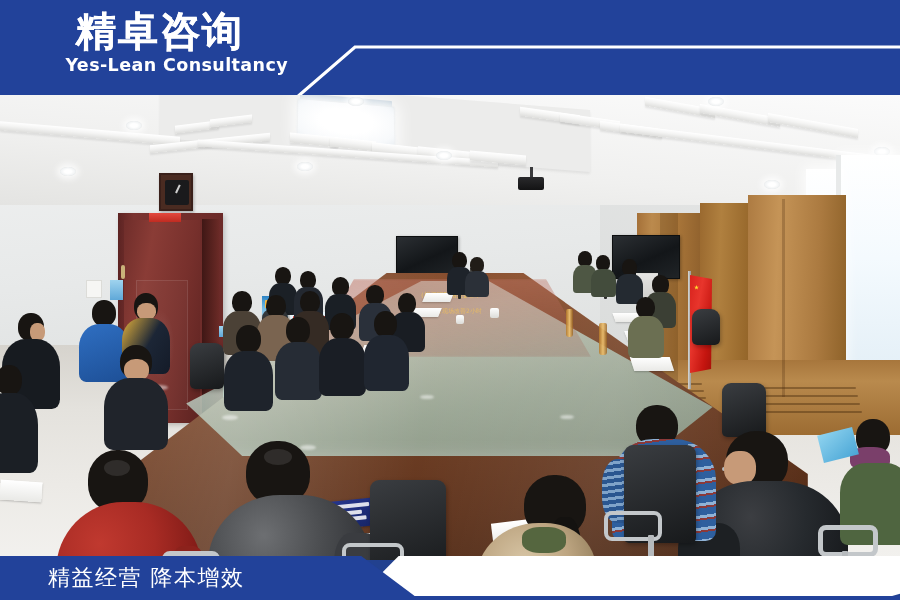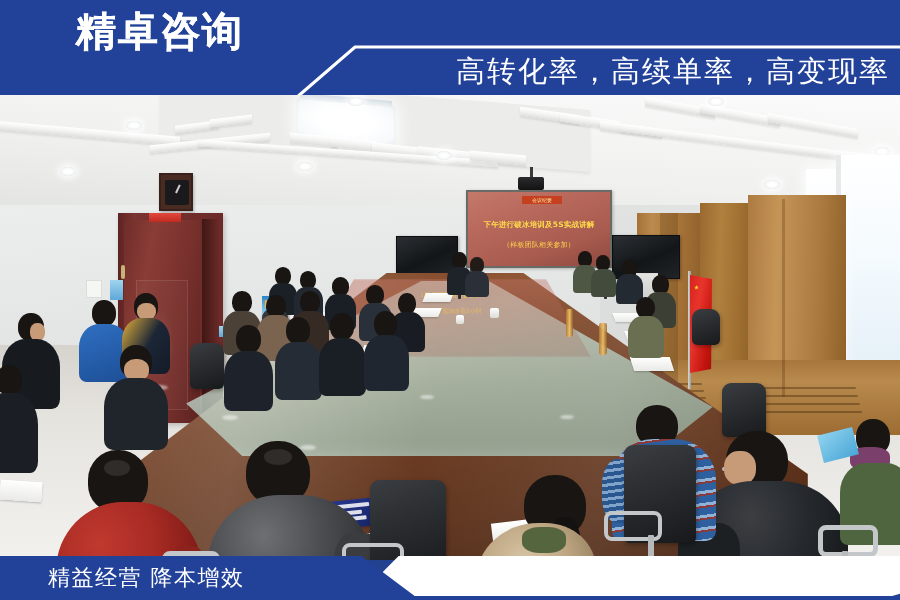--- a/index.html
+++ b/index.html
@@ -241,24 +241,24 @@
 <div id="page">
 
   <div class="header">
 
     <svg class="hdr-sep" viewBox="0 0 900 95" preserveAspectRatio="none">
       <polyline points="296,98 355,47 900,47" fill="none" stroke="#ffffff" stroke-width="3.2"></polyline>
     </svg>
 
     <div class="hdr-logo">
       <div class="hdr-logo-cn">精卓咨询</div>
+      <div class="hdr-logo-en">Yes-Lean Consultancy</div>
     </div>
 
     <div class="hdr-right">
-      <div class="hdr-line2">高转化率，高续单率，高变现率</div>
     </div>
   </div>
 
   <div class="photo">
 
     <div class="wall-main"></div>
     <div class="wall-right"></div>
     <div class="floor"></div>
 
     <div class="ceiling">
@@ -367,29 +367,20 @@
     <div class="flag"></div>
     <div class="flag-star"></div>
 
     <div class="tv" style="left:396px;top:141px;width:62px;height:40px;"></div>
     <div class="tv-stand" style="left:421px;top:181px;width:12px;height:8px;"></div>
     <div class="tv" style="left:612px;top:140px;width:68px;height:44px;"></div>
     <div class="tv-stand" style="left:640px;top:184px;width:12px;height:9px;"></div>
     <div class="tv-stand" style="left:624px;top:193px;width:44px;height:4px;border-radius:2px;"></div>
     <div class="plate" style="left:636px;top:178px;width:22px;height:34px;background:linear-gradient(180deg,#e4e4e2,#c9c9c6);"></div>
 
-    <div class="screen-frame">
-      <div class="screen">
-        <div class="scr-title">
-          <span>会议纪要</span>
-        </div>
-        <div class="scr-l1">下午进行破冰培训及5S实战讲解</div>
-        <div class="scr-l2">（样板团队相关参加）</div>
-      </div>
-    </div>
     <div class="proj-stem"></div>
     <div class="projector"></div>
     <div class="screen-post" style="left:470px;top:173px;width:3px;height:22px;"></div>
     <div class="screen-post" style="left:600px;top:173px;width:3px;height:24px;"></div>
 
     <div class="plant">
       <div class="leaf" style="left:2px;top:2px;width:8px;height:10px;"></div>
       <div class="leaf" style="left:12px;top:0px;width:7px;height:9px;"></div>
       <div class="leaf" style="left:17px;top:6px;width:7px;height:9px;"></div>
       <div class="leaf-g" style="left:4px;top:12px;width:9px;height:11px;"></div>

